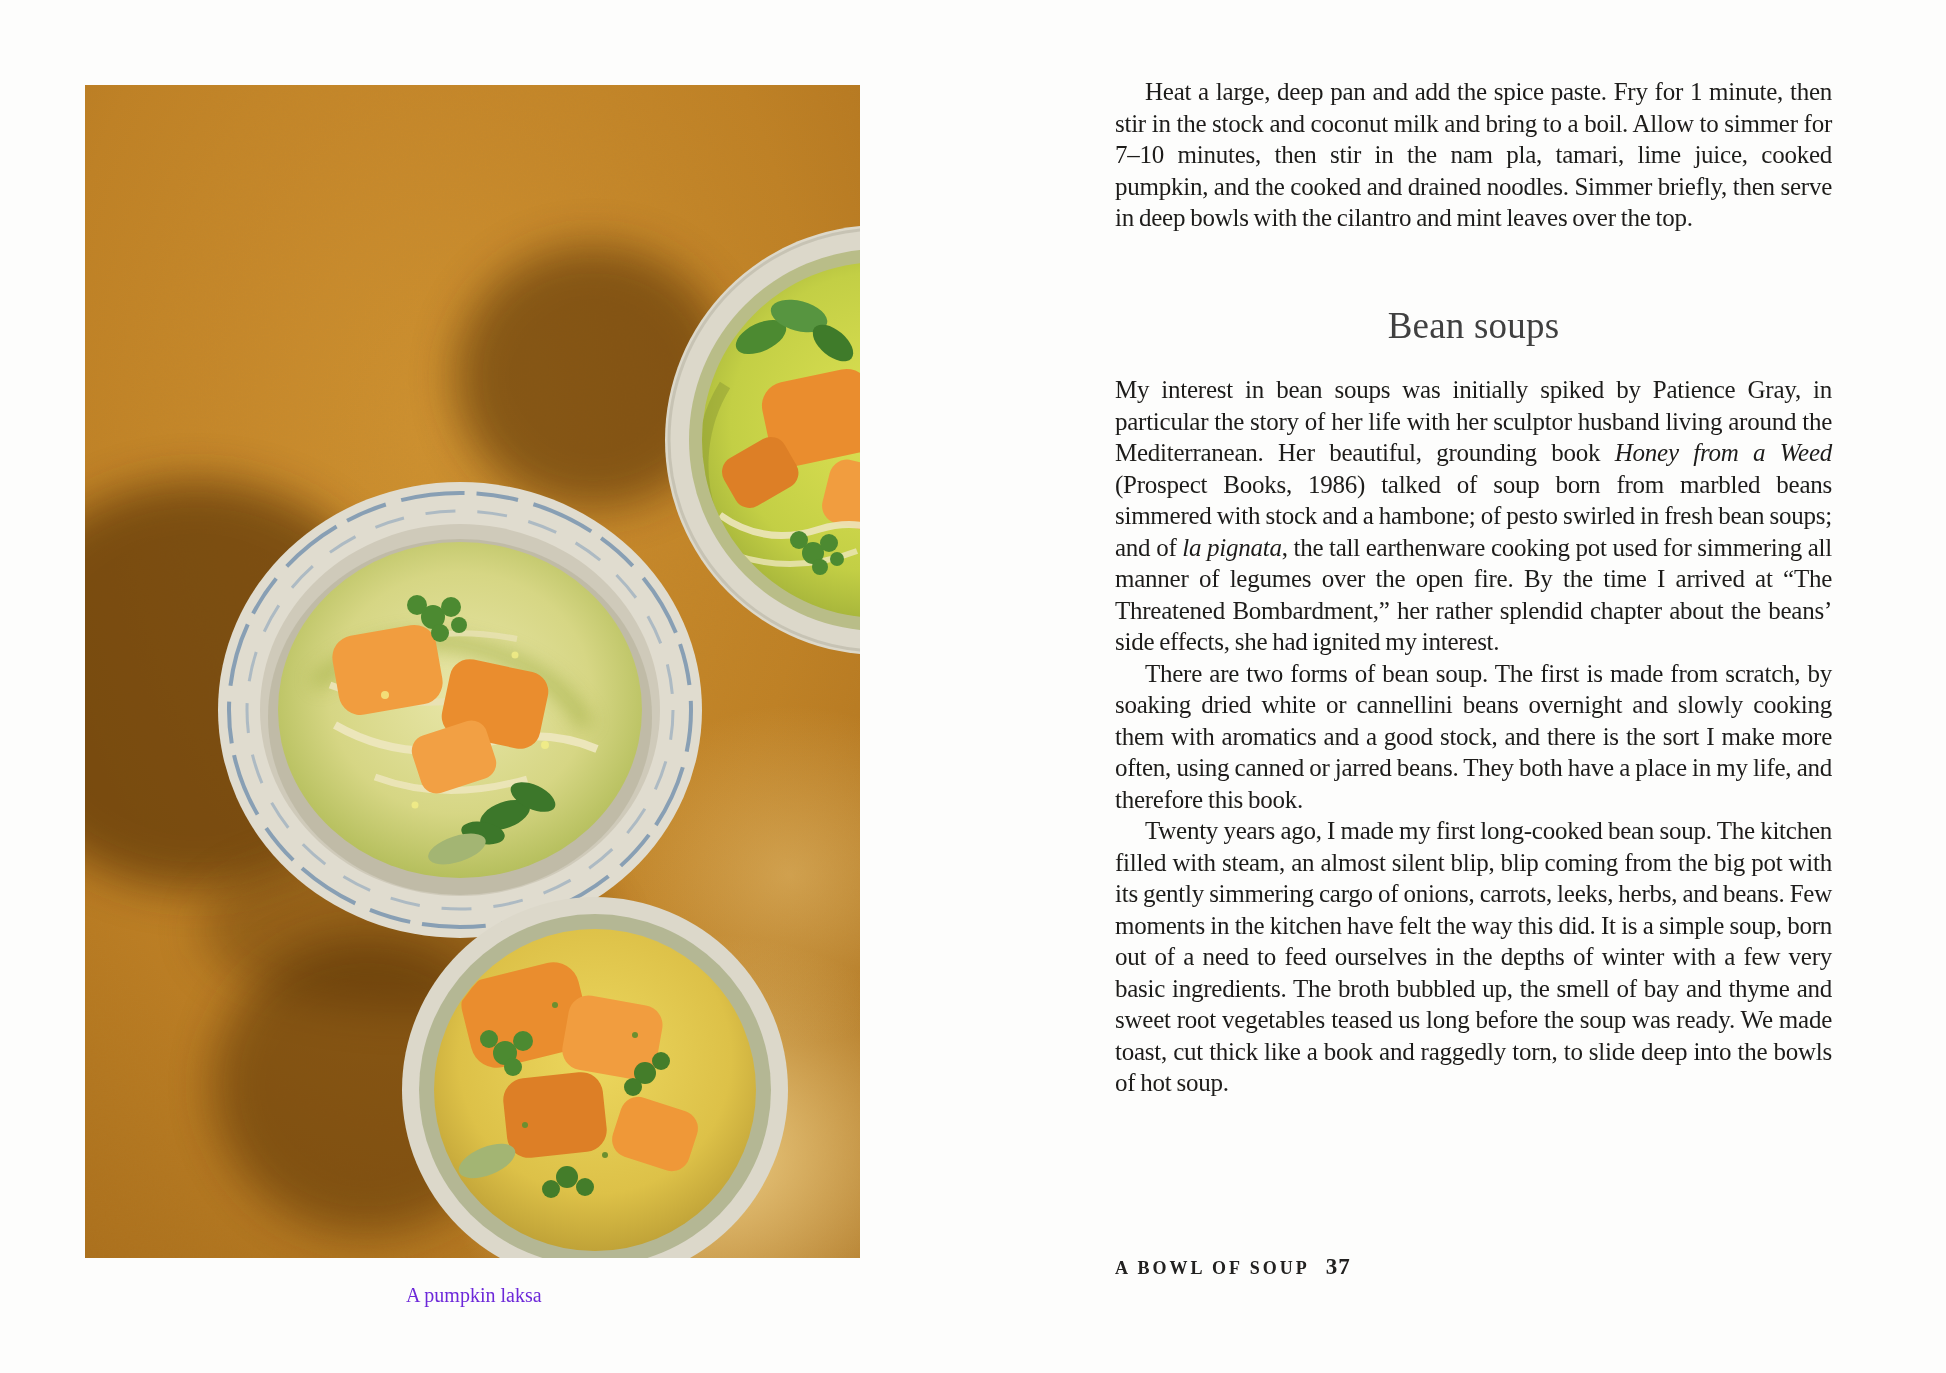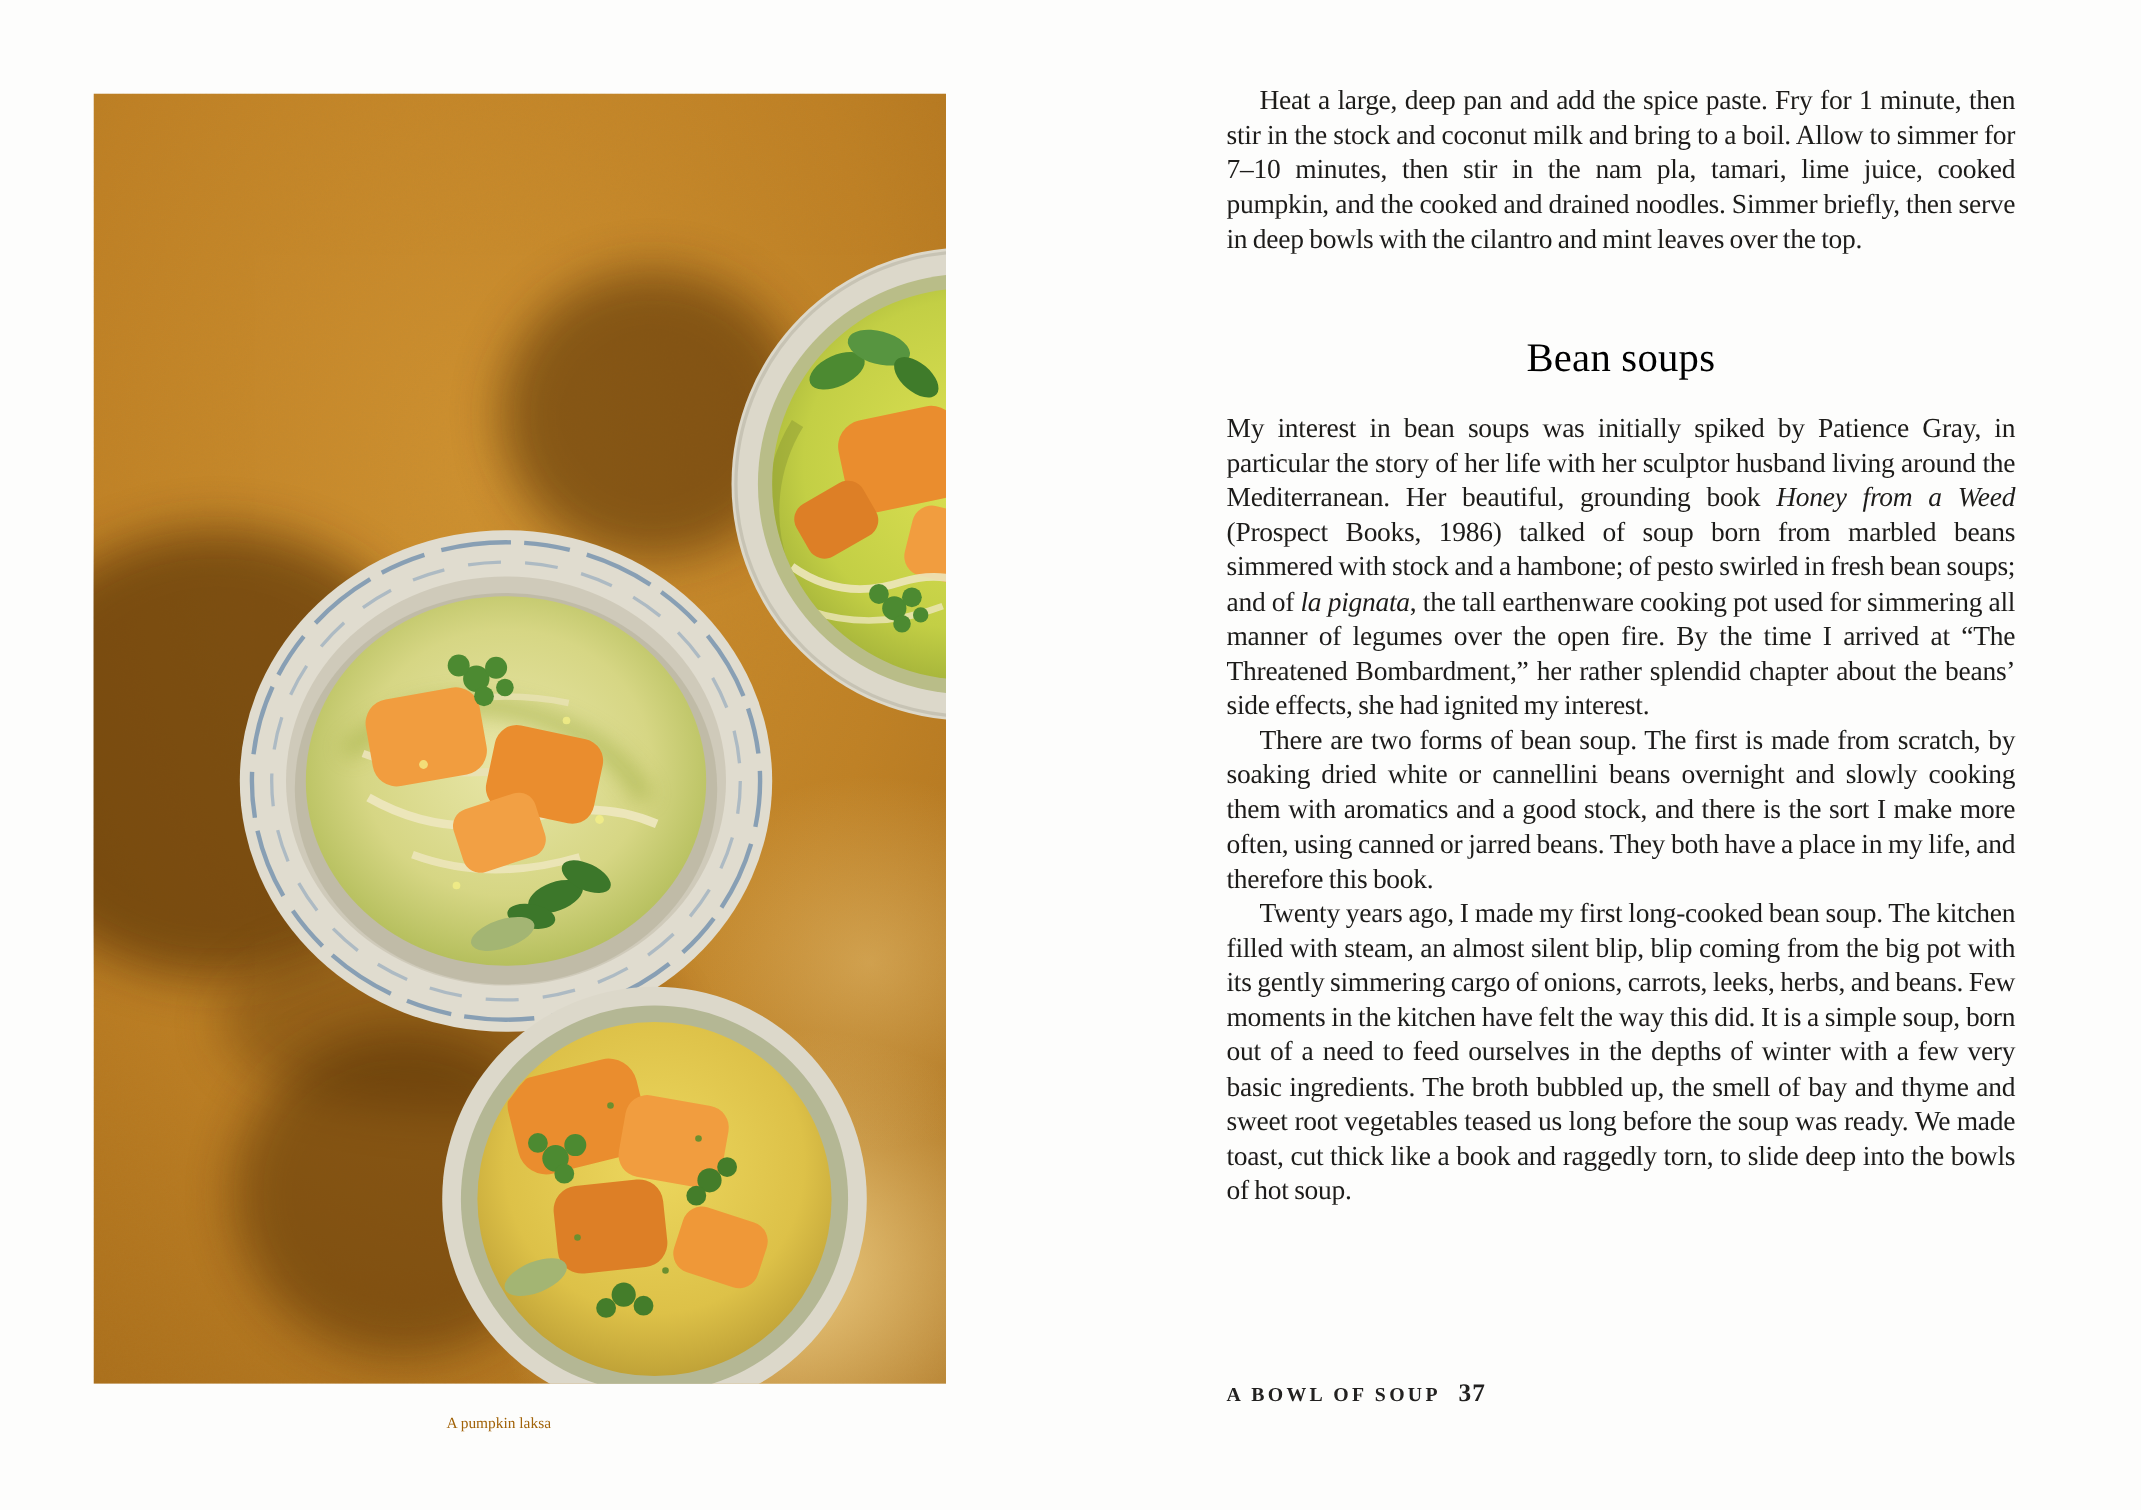--- a/index.html
+++ b/index.html
@@ -9,41 +9,41 @@
     font-family:"Liberation Serif","DejaVu Serif",serif;
     color:#1d1c1a;
   }
   .page{position:relative;width:1946px;height:1373px;background:#fdfdfc;overflow:hidden;}
 
   
   .photo{position:absolute;left:85px;top:85px;width:775px;height:1173px;display:block;}
 
   .caption{
     position:absolute;left:406px;top:1283px;
-    font-size:14px;line-height:24px;color:#a16207;
+    font-size:20px;line-height:24px;color:#6d28d9;
   }
 
   
   .textcol{position:absolute;left:1115px;width:717px;}
   .para{
     margin:0;
     font-size:25px;line-height:31.5px;
     letter-spacing:-0.25px;word-spacing:-1px;
     text-align:justify;
     hyphens:none;
   }
   .indent{text-indent:30px;}
   em{font-style:italic;}
 
   .recipe{top:76px;}
   .heading{
     top:303px;
     text-align:center;
     font-size:37px;line-height:46px;
-    letter-spacing:0.2px;color:#000000;
+    letter-spacing:0.2px;color:#404040;
   }
   .bodytext{top:374px;}
 
   .footer{
     position:absolute;left:1115px;width:717px;top:1254px;
     text-align:left;color:#222120;
   }
   .footer .sec{
     font-weight:bold;font-size:18px;letter-spacing:3px;
   }

